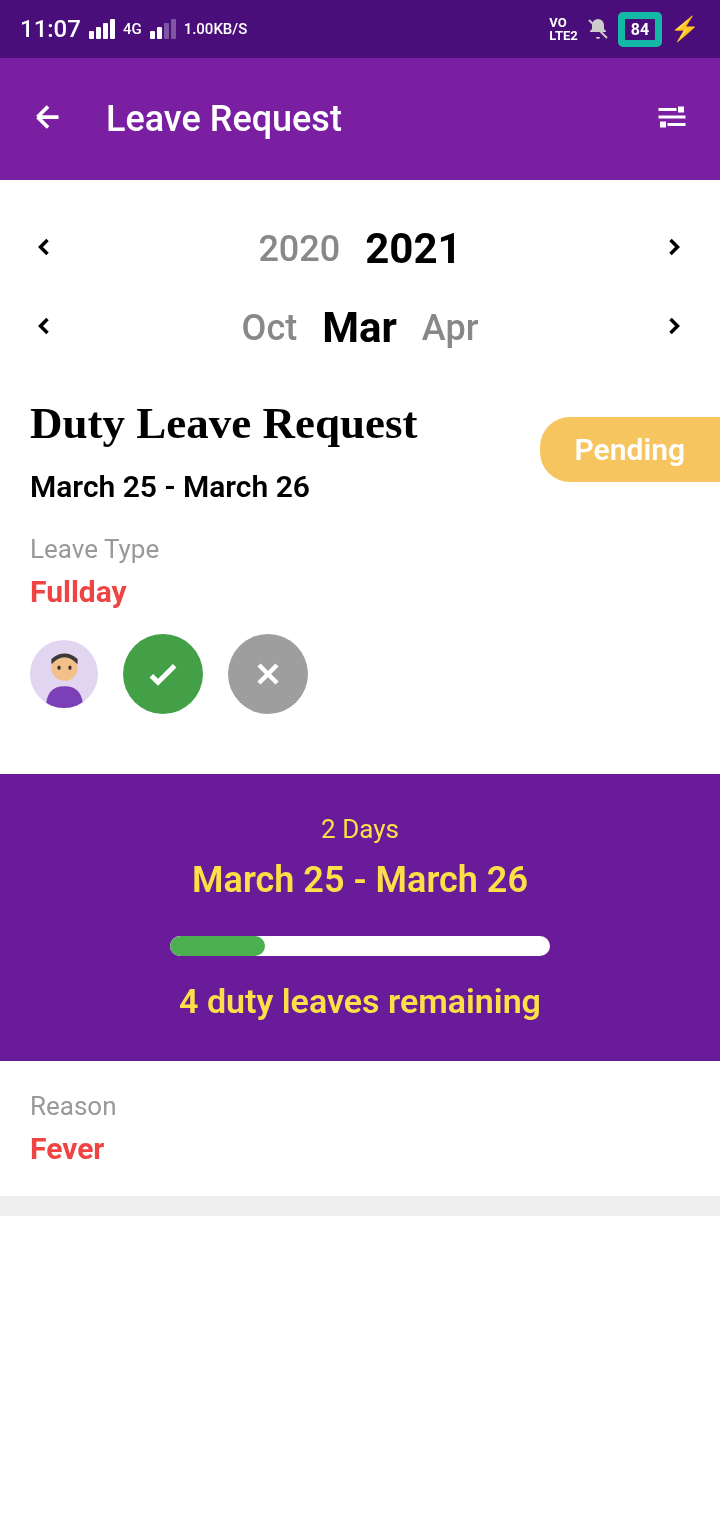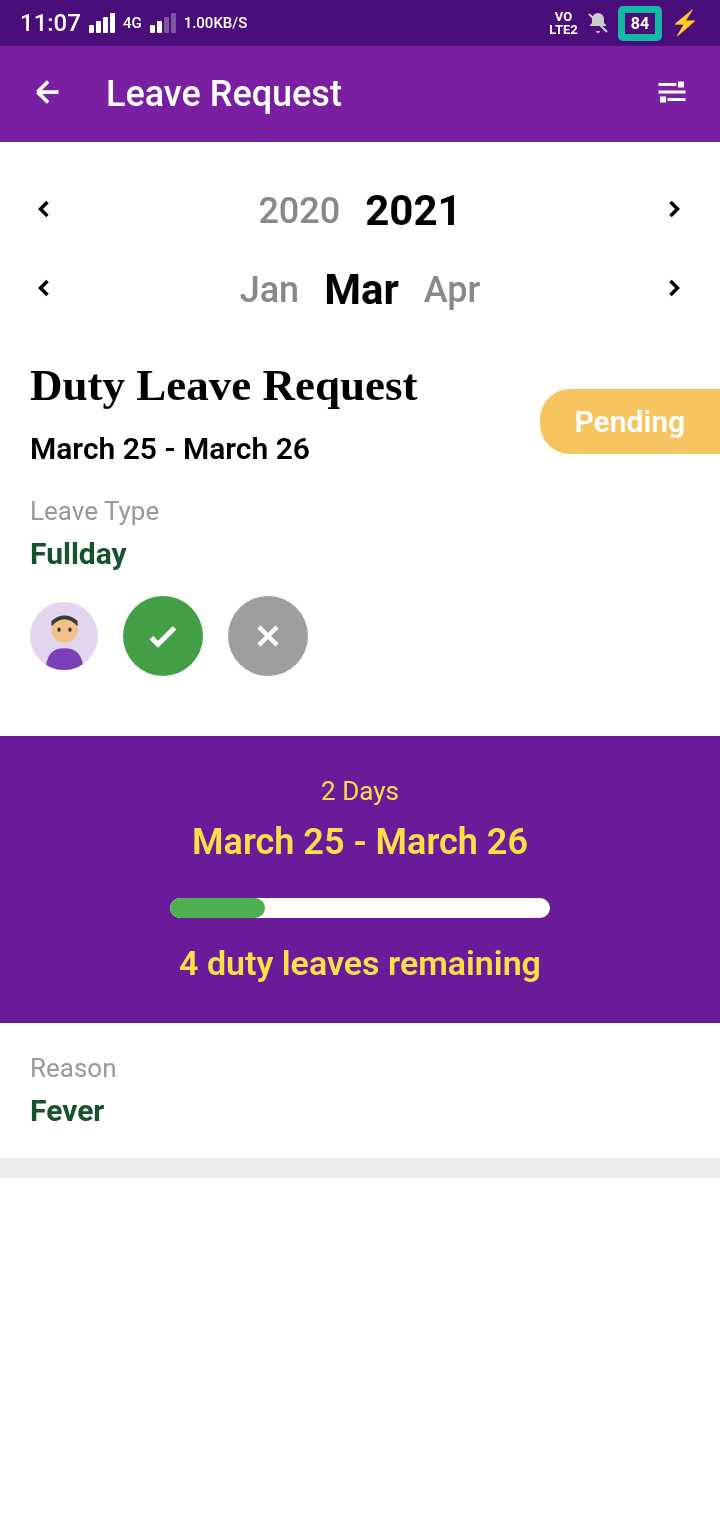--- a/index.html
+++ b/index.html
@@ -1,42 +1,41 @@
 <!DOCTYPE html>
 <html><head>
   <meta charset="utf-8">
   <style>
     * { margin: 0; padding: 0; box-sizing: border-box; font-family: -apple-system, BlinkMacSystemFont, 'Segoe UI', Roboto, sans-serif; }
     body { width: 720px; height: 1520px; background: #fff; overflow: hidden; }
     
     .status-bar {
-      height: 46px;
+      height: 58px;
       background: #4a0e7a;
       display: flex;
       align-items: center;
       justify-content: space-between;
       padding: 0 20px;
       color: #fff;
       font-size: 24px;
       font-weight: 500;
-      text-align: center;
     }
     .status-left { display: flex; align-items: center; gap: 8px; }
     .status-right { display: flex; align-items: center; gap: 8px; }
     .signal-bars { display: inline-flex; align-items: flex-end; gap: 2px; }
     .signal-bars span { width: 5px; background: #fff; border-radius: 1px; }
     .signal-bars span:nth-child(1) { height: 8px; }
     .signal-bars span:nth-child(2) { height: 12px; }
     .signal-bars span:nth-child(3) { height: 16px; }
     .signal-bars span:nth-child(4) { height: 20px; }
     .status-small { font-size: 15px; line-height: 1; }
     .battery-box { border: 7px solid #14b8a6; border-radius: 5px; padding: 1px 6px; font-size: 16px; font-weight: bold; }
     
     .app-bar {
-      height: 96px;
+      height: 122px;
       background: #7b1fa2;
       display: flex;
       align-items: center;
       padding: 0 30px;
       color: #fff;
     }
     .app-bar .back { margin-right: 40px; }
     .app-bar .title { font-size: 36px; font-weight: 500; flex: 1; }
     
     .picker-section { background: #fff; padding: 29px 30px 30px; color: #000; }
@@ -50,30 +49,30 @@
     .picker-prev, .picker-next { color: #888; font-size: 36px; font-weight: 500; }
     .picker-current { color: #000; font-size: 42px; font-weight: 700; }
     .chevron { min-width: 30px; }
     
     .request-card { padding: 0 30px 30px; background: #fff; position: relative; }
     .request-title { font-size: 45px; font-weight: 700; margin-bottom: 20px; font-family: Liberation Serif, serif; }
     .request-dates { font-size: 30px; font-weight: 600; margin-bottom: 30px; }
     .status-badge {
       position: absolute;
       right: 0;
-      top: 30px;
+      top: 20px;
       background: #f6c560;
       color: #fff;
       font-size: 30px;
       font-weight: 600;
       padding: 15px 35px;
       border-radius: 30px 0 0 30px;
     }
     .label-text { color: #999; font-size: 26px; margin-bottom: 10px; }
-    .value-text { color: #14532d; font-size: 30px; font-weight: 700; margin-bottom: 25px; }
+    .value-text { color: #ef4444; font-size: 30px; font-weight: 700; margin-bottom: 25px; }
     
     .user-row { display: flex; align-items: center; gap: 25px; }
     .avatar {
       width: 68px; height: 68px; border-radius: 50%;
       background: #e1d5f0;
       display: flex; align-items: flex-end; justify-content: center;
       overflow: hidden;
     }
     .user-info { flex: 1; }
     .user-name { font-size: 30px; font-weight: 500; color: #333; }
@@ -181,21 +180,21 @@
     </div>
   </div>
 
   <div class="picker-row">
     <div class="chevron">
       <svg width="28" height="28" viewBox="0 0 24 24" fill="none" stroke="#000" stroke-width="3">
           <path d="M15 18l-6-6 6-6"></path>
         </svg>
     </div>
     <div class="picker-center">
-      <span class="picker-prev">Jan</span>
+      <span class="picker-prev">Oct</span>
       <span class="picker-current">Mar</span>
       <span class="picker-next">Apr</span>
     </div>
     <div class="chevron">
       <svg width="28" height="28" viewBox="0 0 24 24" fill="none" stroke="#000" stroke-width="3">
           <path d="M9 18l6-6-6-6"></path>
         </svg>
     </div>
   </div>
 </div>

